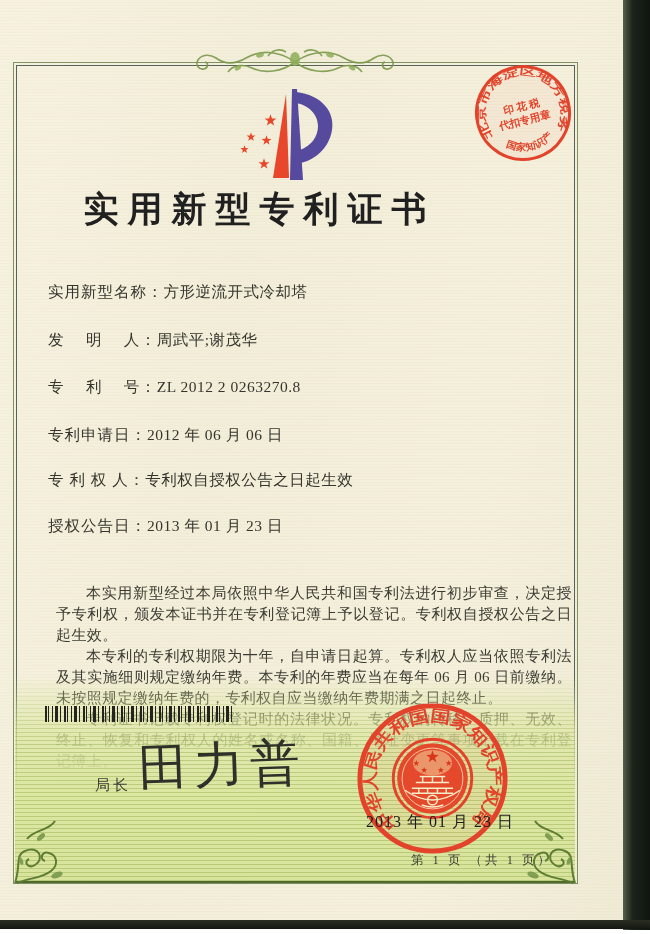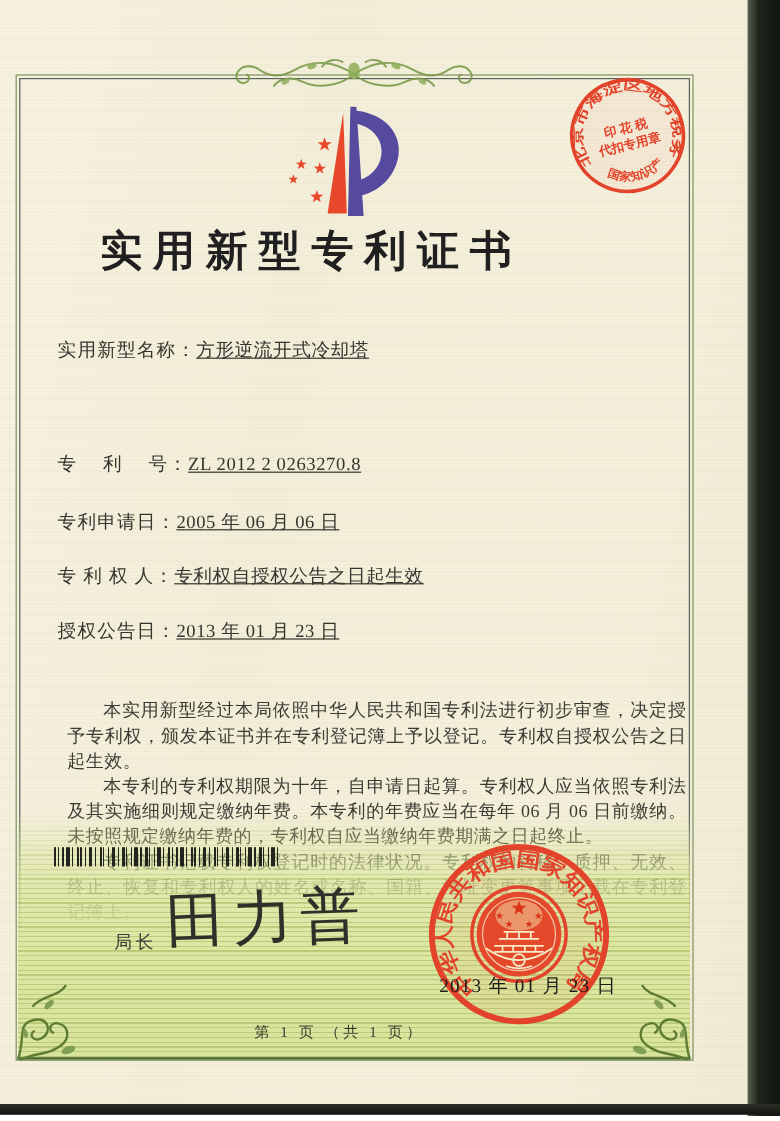--- a/index.html
+++ b/index.html
@@ -51,21 +51,21 @@
   }
   .logo{position:absolute;left:238px;top:86px;width:132px;height:98px;}
   .title{
     position:absolute;left:13px;top:186px;width:493px;text-align:center;
     font-size:35px;font-weight:700;letter-spacing:9px;color:#202020;
   }
   .field{
     position:absolute;left:48px;width:520px;
     font-size:15.5px;color:#35352e;letter-spacing:1px;white-space:nowrap;
   }
-  .field .val{letter-spacing:0.5px;text-decoration:underline;}
+  .field .val{letter-spacing:0.5px;}
   .f0{top:282px}.f1{top:330px}.f2{top:377px}.f3{top:425px}.f4{top:470px}.f5{top:516px}
   .body-text{
     position:absolute;left:56px;top:545px;width:516px;
     font-size:15px;line-height:21px;color:#3b3b33;text-align:justify;letter-spacing:0.4px;margin-top:38px;
   }
   .body-text p{margin:0;text-indent:2em;}
   .barcode{
     position:absolute;left:45px;top:706px;width:188px;height:16px;
     background:repeating-linear-gradient(90deg,
       #23231f 0 2px, rgba(0,0,0,0) 2px 3px,
@@ -83,21 +83,21 @@
     font-size:50px;letter-spacing:6px;color:#30302a;
     transform:rotate(-2deg);font-weight:400;
   }
   .big-seal{position:absolute;left:354px;top:700px;width:157px;height:157px;}
   .seal-date{
     position:absolute;left:366px;top:812px;z-index:6;
     font-size:16px;letter-spacing:1px;color:#1c1c1a;
   }
   .tax-stamp{position:absolute;left:472px;top:62px;width:102px;height:102px;transform:rotate(-14deg);}
   .footer-page{
-    position:absolute;left:13px;top:852px;width:540px;text-align:center;
+    position:absolute;left:13px;top:852px;width:540px;text-align:right;
     font-size:12.5px;letter-spacing:3px;color:#3c3c32;
   }
   svg text{font-family:"Liberation Serif","DejaVu Serif",serif;}
 </style>
 </head>
 <body>
 
 <div class="paper">
 
   <div class="frame-outer">
@@ -152,22 +152,23 @@
       <textPath href="#taxTop" startOffset="4" textLength="178" lengthAdjust="spacingAndGlyphs">北京市海淀区地方税务局</textPath>
     </text>
     <text font-size="9.5" font-weight="bold" fill="var(--seal-red,#e2432a)">
       <textPath href="#taxBottom" startOffset="2" textLength="72" lengthAdjust="spacingAndGlyphs">国家知识产权局</textPath>
     </text>
     <text x="0" y="-3" text-anchor="middle" font-size="10.5" font-weight="bold" fill="var(--seal-red,#e2432a)">印 花 税</text>
     <text x="0" y="11" text-anchor="middle" font-size="10.5" font-weight="bold" fill="var(--seal-red,#e2432a)">代扣专用章</text>
   </svg>
 
   <div class="field f0"><span class="lbl">实用新型名称：</span><span class="val">方形逆流开式冷却塔</span></div>
+  <div class="field f1"><span class="lbl">发　 明　 人：</span><span class="val">周武平;谢茂华</span></div>
   <div class="field f2"><span class="lbl">专　 利　 号：</span><span class="val">ZL 2012 2 0263270.8</span></div>
-  <div class="field f3"><span class="lbl">专利申请日：</span><span class="val">2005 年 06 月 06 日</span></div>
+  <div class="field f3"><span class="lbl">专利申请日：</span><span class="val">2012 年 06 月 06 日</span></div>
   <div class="field f4"><span class="lbl">专 利 权 人：</span><span class="val">专利权自授权公告之日起生效</span></div>
   <div class="field f5"><span class="lbl">授权公告日：</span><span class="val">2013 年 01 月 23 日</span></div>
 
   <div class="body-text">
     <p>本实用新型经过本局依照中华人民共和国专利法进行初步审查，决定授予专利权，颁发本证书并在专利登记簿上予以登记。专利权自授权公告之日起生效。</p>
     <p>本专利的专利权期限为十年，自申请日起算。专利权人应当依照专利法及其实施细则规定缴纳年费。本专利的年费应当在每年 06 月 06 日前缴纳。未按照规定缴纳年费的，专利权自应当缴纳年费期满之日起终止。</p>
     <p>专利证书记载专利权登记时的法律状况。专利权的转移、质押、无效、终止、恢复和专利权人的姓名或名称、国籍、地址变更等事项记载在专利登记簿上。</p>
   </div>
 
   <div class="green-panel">

